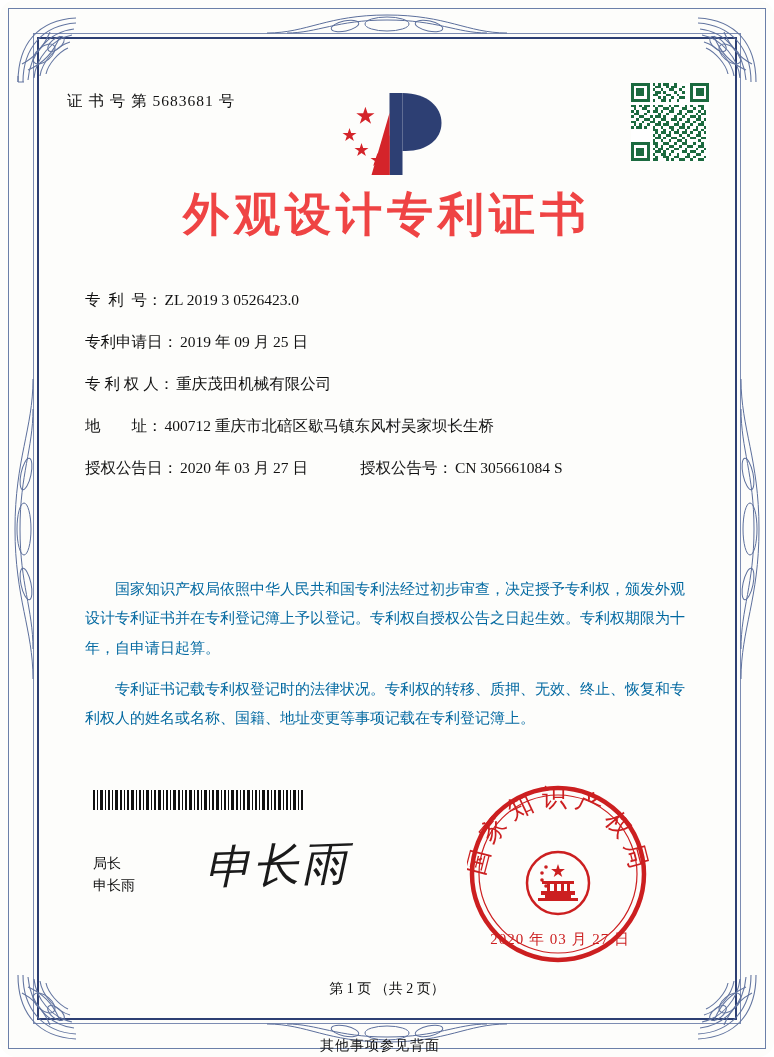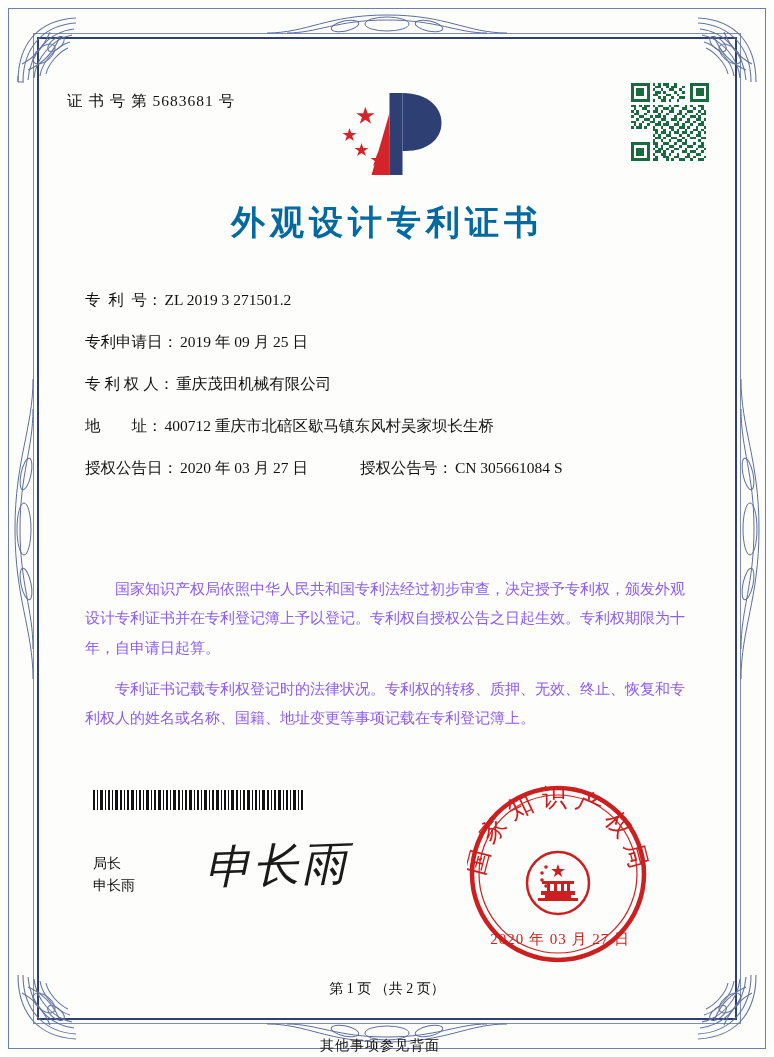--- a/index.html
+++ b/index.html
@@ -85,27 +85,27 @@
     left: 50%;
     transform: translateX(-50%);
     top: 38px;
     width: 135px;
     height: 100px;
   }
   .logo svg { display: block; width: 100%; height: 100%; }
 
   .title {
     position: absolute;
-    top: 155px;
+    top: 139px;
     width: 100%;
     text-align: center;
-    font-size: 34px;
+    font-size: 46px;
     font-weight: bold;
     letter-spacing: 5px;
-    color: #0369a1;
+    color: #ef4444;
     font-family: "DejaVu Serif", "Liberation Serif", serif;
   }
 
   .fields {
     position: absolute;
     top: 245px;
     left: 40px;
     right: 30px;
   }
   .frow {
@@ -125,21 +125,21 @@
   .frow.double .seg2 {
     margin-left: 52px;
   }
 
   .para {
     position: absolute;
     left: 40px;
     right: 44px;
     font-size: 15px;
     line-height: 1.95;
-    color: #8b5cf6;
+    color: #0369a1;
     text-align: justify;
     text-indent: 2em;
   }
   .para1 { top: 530px; }
   .para2 { top: 630px; }
 
   .barcode {
     position: absolute;
     left: 48px;
     top: 745px;
@@ -546,21 +546,21 @@
         <path d="M70 10 L70 52 L56 92 L42 92 Z" fill="#2d3f73" opacity="0"></path>
         <path d="M70 30 L70 92 L52 92 Z" fill="#d4242a"></path>
       </svg>
     </div>
 
     <div class="title">外观设计专利证书</div>
 
     <div class="fields">
       <div class="frow">
         <span class="flabel">专  利  号：</span>
-        <span class="fvalue">ZL 2019 3 271501.2</span>
+        <span class="fvalue">ZL 2019 3 0526423.0</span>
       </div>
       <div class="frow">
         <span class="flabel">专利申请日：</span>
         <span class="fvalue">2019 年 09 月 25 日</span>
       </div>
       <div class="frow">
         <span class="flabel">专 利 权 人：</span>
         <span class="fvalue">重庆茂田机械有限公司</span>
       </div>
       <div class="frow">

